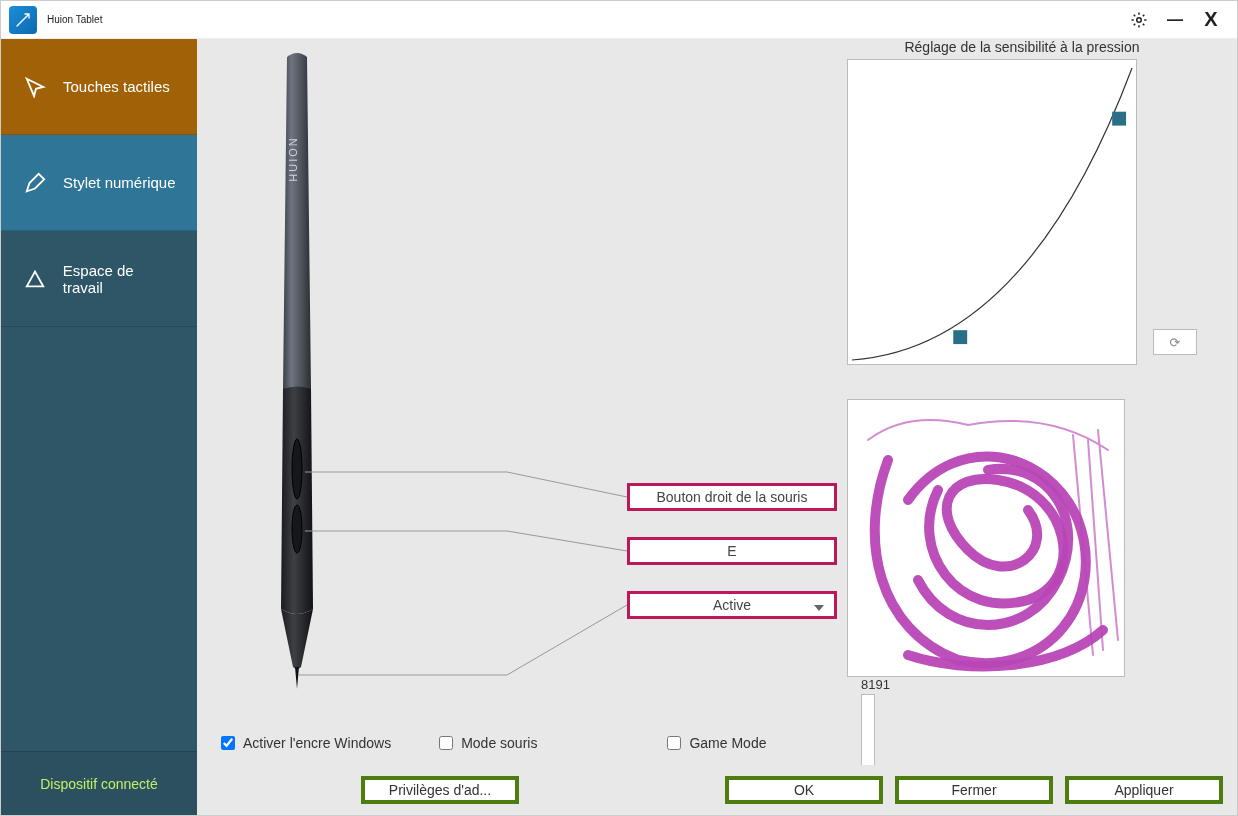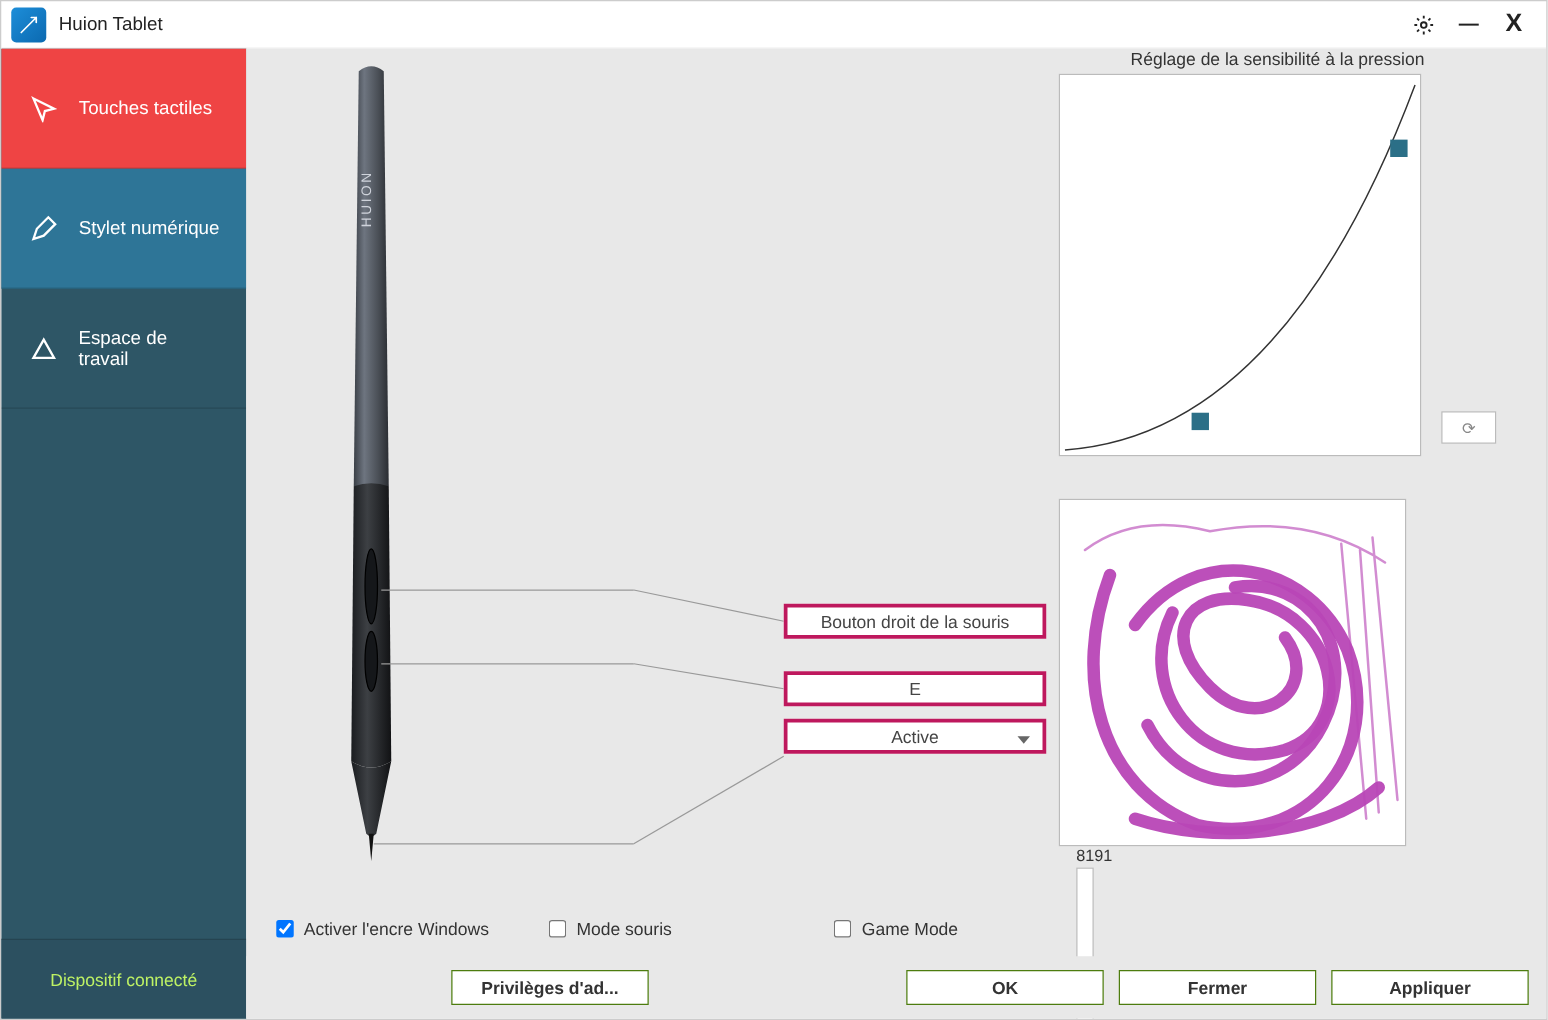--- a/index.html
+++ b/index.html
@@ -2,31 +2,31 @@
 <html><head>
 <meta charset="utf-8">
 <style>
 * { box-sizing: border-box; margin: 0; padding: 0; font-family: "Segoe UI", Arial, sans-serif; }
 body { width: 1238px; height: 816px; background: #fff; overflow: hidden; border: 1px solid #ccc; position: relative; }
 
 
 .titlebar { height: 38px; display: flex; align-items: center; padding: 0 8px; border-bottom: 1px solid #eee; }
 .app-icon { width: 28px; height: 28px; background: linear-gradient(135deg,#1d8ed9,#0b69b0); border-radius: 4px; display:flex; align-items:center; justify-content:center; margin-right: 10px; }
 .app-icon svg { width: 16px; height: 16px; }
-.title-text { font-size: 15px; color: #222; }
+.title-text { font-size: 10px; color: #222; }
 .titlebar .spacer { flex: 1; }
 .titlebar .win-btn { width: 36px; height: 28px; display:flex; align-items:center; justify-content:center; font-size: 16px; color: #222; cursor: pointer; }
 .titlebar .gear svg { width:18px; height:18px; }
 
 
 .body-area { display: flex; height: calc(100% - 38px); }
 .sidebar { width: 196px; background: #2e5666; display:flex; flex-direction:column; }
 .sidebar .nav-item { height: 96px; display:flex; align-items:center; padding: 0 20px; color: #fff; font-size: 15px; cursor:pointer; border-bottom: 1px solid rgba(0,0,0,0.15); }
 .sidebar .nav-item .icon { width: 28px; margin-right: 14px; display:flex; align-items:center; justify-content:center; }
-.sidebar .nav-item.active { background: #ef4444; align-items: center; }
+.sidebar .nav-item.active { background: #a16207; align-items: center; }
 .sidebar .nav-item.selected { background: #2e7597; }
 .sidebar .filler { flex: 1; }
 .sidebar .status { height: 64px; display:flex; align-items:center; justify-content:center; color:#bef264; font-size:14px; background:#2c5060; border-top: 1px solid rgba(0,0,0,0.15); }
 
 .main { flex:1; background: #e8e8e8; position: relative; display:flex; flex-direction:column; }
 .content { flex:1; position: relative; }
 
 
 .pen { position:absolute; left: 70px; top: 10px; width: 60px; height: 640px; }
 .pen svg { width: 100%; height: 100%; }
@@ -54,21 +54,21 @@
 .pressure-min { font-size:13px; color:#333; margin-top:2px; }
 
 
 .check-row { position:absolute; left: 24px; bottom: 64px; right: 20px; display:flex; gap: 48px; align-items:center; font-size:14px; color:#333; }
 .check-row label { display:flex; align-items:center; gap:8px; cursor:pointer; }
 .check-row input[type=checkbox] { width:14px; height:14px; }
 .check-row .gm { margin-left: 82px; }
 
 
 .bottom-bar { position:absolute; left:0; right:0; bottom:0; height:50px; background:#e8e8e8; border-top:0; display:flex; align-items:center; justify-content:flex-end; gap:12px; padding: 0 14px; }
-.bottom-bar .btn { min-width: 158px; height:28px; border:1px solid #4d7c0f; background:#fff; font-size:14px; color:#333; display:flex; align-items:center; justify-content:center; cursor:pointer;font-weight:bold; }
+.bottom-bar .btn { min-width: 158px; height:28px; border:4px solid #4d7c0f; background:#fff; font-size:14px; color:#333; display:flex; align-items:center; justify-content:center; cursor:pointer; }
 .bottom-bar .btn.admin { margin-right:auto; margin-left: 150px; }
 
 
 .scribble { stroke:#b846b6; stroke-width:10; fill:none; stroke-linecap:round; stroke-linejoin:round; opacity:0.95; }
 .scribble.thin { stroke-width:2; opacity:0.8; stroke:#c76fc5; }
 </style>
 </head>
 <body>
 
 <div class="titlebar">
@@ -156,21 +156,21 @@
         <line x1="102" y1="636" x2="310" y2="636" stroke="#999"></line>
         <line x1="310" y1="636" x2="430" y2="566" stroke="#999"></line>
       </svg>
 
       <div class="pen-field" style="top:444px;">
         <span>Bouton droit de la souris</span>
       </div>
       <div class="pen-field" style="top:498px;">
         <span>E</span>
       </div>
-      <div class="pen-field select" style="top:536px;">
+      <div class="pen-field select" style="top:552px;">
         <span>Active</span>
       </div>
 
       <div class="sens-panel">
         <div class="sens-title">Réglage de la sensibilité à la pression</div>
         <div class="sens-graph">
           <svg width="100%" height="100%" viewBox="0 0 290 306">
             <path d="M4 302 Q 180 290 286 8" fill="none" stroke="#333" stroke-width="1.2"></path>
             <rect x="106" y="272" width="14" height="14" fill="#2b6f87"></rect>
             <rect x="266" y="52" width="14" height="14" fill="#2b6f87"></rect>

